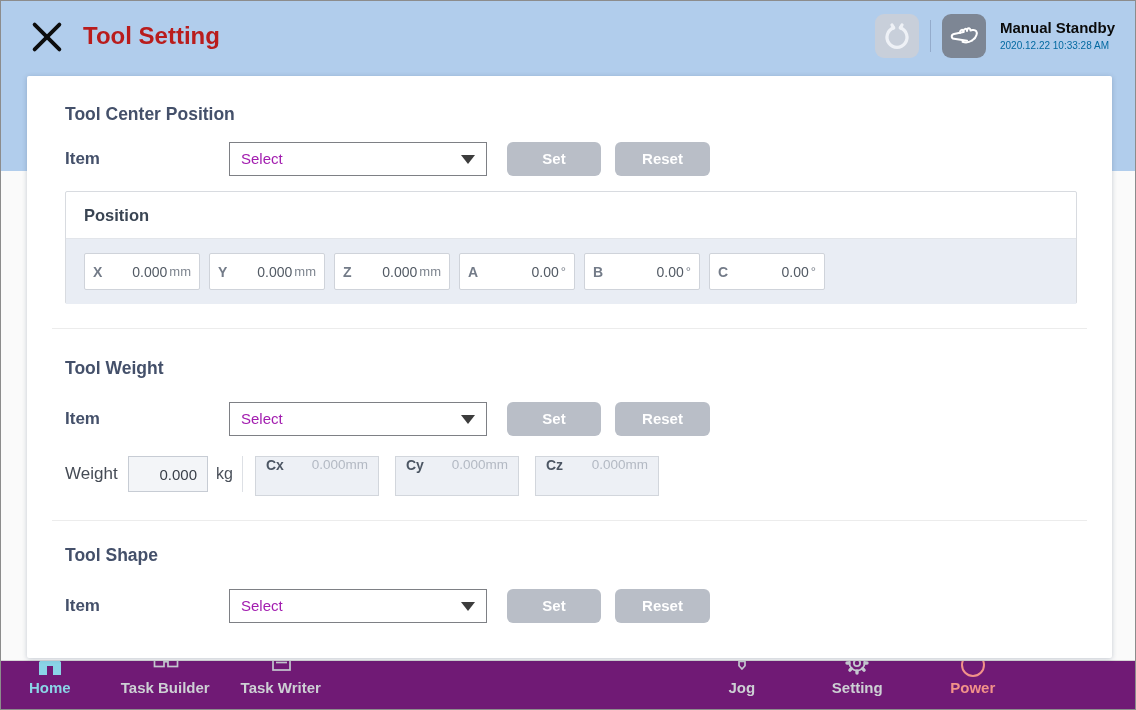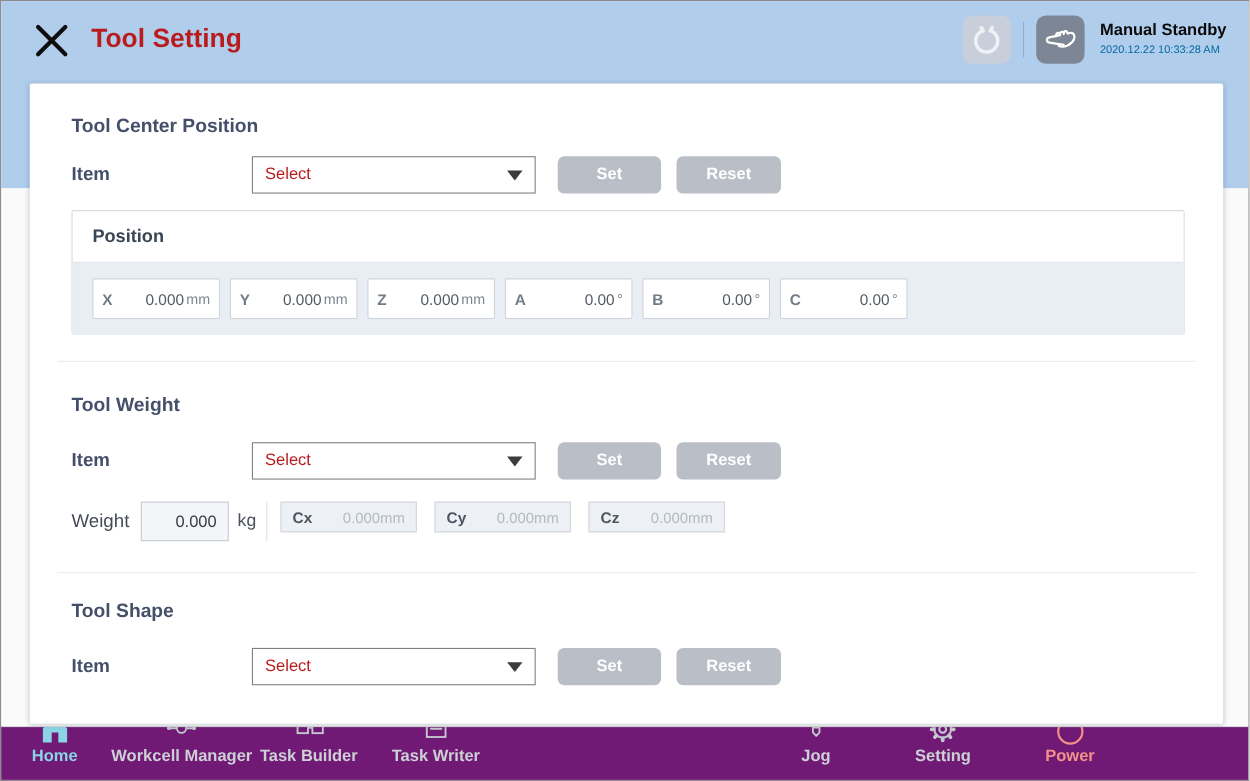--- a/index.html
+++ b/index.html
@@ -27,21 +27,21 @@
   .card{
     position:absolute;left:26px;top:75px;width:1085px;height:582px;z-index:5;
     background:#ffffff;border-radius:2px;box-shadow:0 1px 5px rgba(40,60,90,.25);
   }
   .sec-title{position:absolute;left:38px;font-size:17.5px;font-weight:800;color:#44506a;}
   .row-label{position:absolute;left:38px;font-size:17px;font-weight:800;color:#44506a;line-height:34px;}
   .select{
     position:absolute;left:202px;width:258px;height:34px;box-sizing:border-box;
     background:#fff;border:1px solid #7e8085;cursor:pointer;
   }
-  .select .sel-txt{position:absolute;left:11px;top:0;line-height:32px;font-size:15px;color:#b91c1c;}
+  .select .sel-txt{position:absolute;left:11px;top:0;line-height:32px;font-size:15px;color:#a21caf;}
   .select .arrow{
     position:absolute;right:11px;top:12px;width:0;height:0;
     border-left:7px solid transparent;border-right:7px solid transparent;border-top:9px solid #3c3c3c;
   }
   .btn{
     position:absolute;height:34px;border-radius:6px;background:#b9bec7;color:#fff;
     font-size:15px;font-weight:800;text-align:center;line-height:34px;cursor:pointer;
   }
   .btn.set{left:480px;width:94px;}
   .btn.reset{left:588px;width:95px;}
@@ -59,22 +59,22 @@
   .pos-field .val{margin-left:auto;font-size:14px;color:#525a64;}
   .pos-field .unit{font-size:13px;color:#7e858f;margin-left:2px;}
 
   
   .w-label{position:absolute;left:38px;top:380px;height:36px;line-height:36px;font-size:17px;color:#454b55;}
   .w-field{position:absolute;left:101px;top:380px;width:80px;height:36px;box-sizing:border-box;
     background:#f3f5f8;border:1px solid #c7ccd4;display:flex;align-items:center;justify-content:flex-end;
     padding:0 10px;font-size:15px;color:#393f49;}
   .w-unit{position:absolute;left:189px;top:380px;height:36px;line-height:36px;font-size:16px;color:#4b515b;}
   .w-div{position:absolute;left:215px;top:380px;width:1px;height:36px;background:#dde0e5;}
-  .cog-field{position:absolute;top:380px;width:124px;height:28px;box-sizing:border-box;background:#edf0f5;
-    border:1px solid #d2d6dc;display:flex;align-items:center;padding:0 10px;}
+  .cog-field{position:absolute;top:380px;width:124px;height:40px;box-sizing:border-box;background:#edf0f5;
+    border:1px solid #d2d6dc;display:flex;align-items:flex-start;padding:0 10px;}
   .cog-field .lab{font-size:14px;font-weight:700;color:#4c5663;}
   .cog-field .val{margin-left:auto;font-size:13.5px;color:#b3b9c3;}
   .cog-field .unit{font-size:13.5px;color:#b3b9c3;}
   .cog-cx{left:228px;} .cog-cy{left:368px;} .cog-cz{left:508px;}
 
   
   .nav{
     position:absolute;left:0;bottom:0;width:100%;height:49px;background:#701a75;
     border-top:1px solid #d7d7d7;display:flex;overflow:hidden;z-index:1;box-sizing:border-box;text-align:right;
   }
@@ -133,32 +133,20 @@
     <div class="nav-group left">
       <div class="nav-item active">
         <svg viewBox="0 0 30 30">
           <path d="M15 4 L26 14 V27 H18 V18 H12 V27 H4 V14 Z" fill="currentColor"></path>
         </svg>
         <div class="nav-label">Home</div>
       </div>
       <div class="nav-item">
         <svg viewBox="0 0 30 30">
           <g stroke="currentColor" stroke-width="1.7" fill="none">
-            <circle cx="15" cy="14" r="4.2"></circle>
-            <line x1="3.5" y1="14" x2="10.8" y2="14"></line>
-            <line x1="19.2" y1="14" x2="26.5" y2="14"></line>
-          </g>
-          <circle cx="3.5" cy="14" r="1.7" fill="currentColor"></circle>
-          <circle cx="26.5" cy="14" r="1.7" fill="currentColor"></circle>
-        </svg>
-        <div class="nav-label">Workcell Manager</div>
-      </div>
-      <div class="nav-item">
-        <svg viewBox="0 0 30 30">
-          <g stroke="currentColor" stroke-width="1.7" fill="none">
             <rect x="4.5" y="9" width="9.5" height="9.5"></rect>
             <rect x="18" y="9" width="9.5" height="9.5"></rect>
             <line x1="14" y1="13.75" x2="18" y2="13.75"></line>
           </g>
         </svg>
         <div class="nav-label">Task Builder</div>
       </div>
       <div class="nav-item">
         <svg viewBox="0 0 30 30">
           <g stroke="currentColor" stroke-width="1.7" fill="none">

